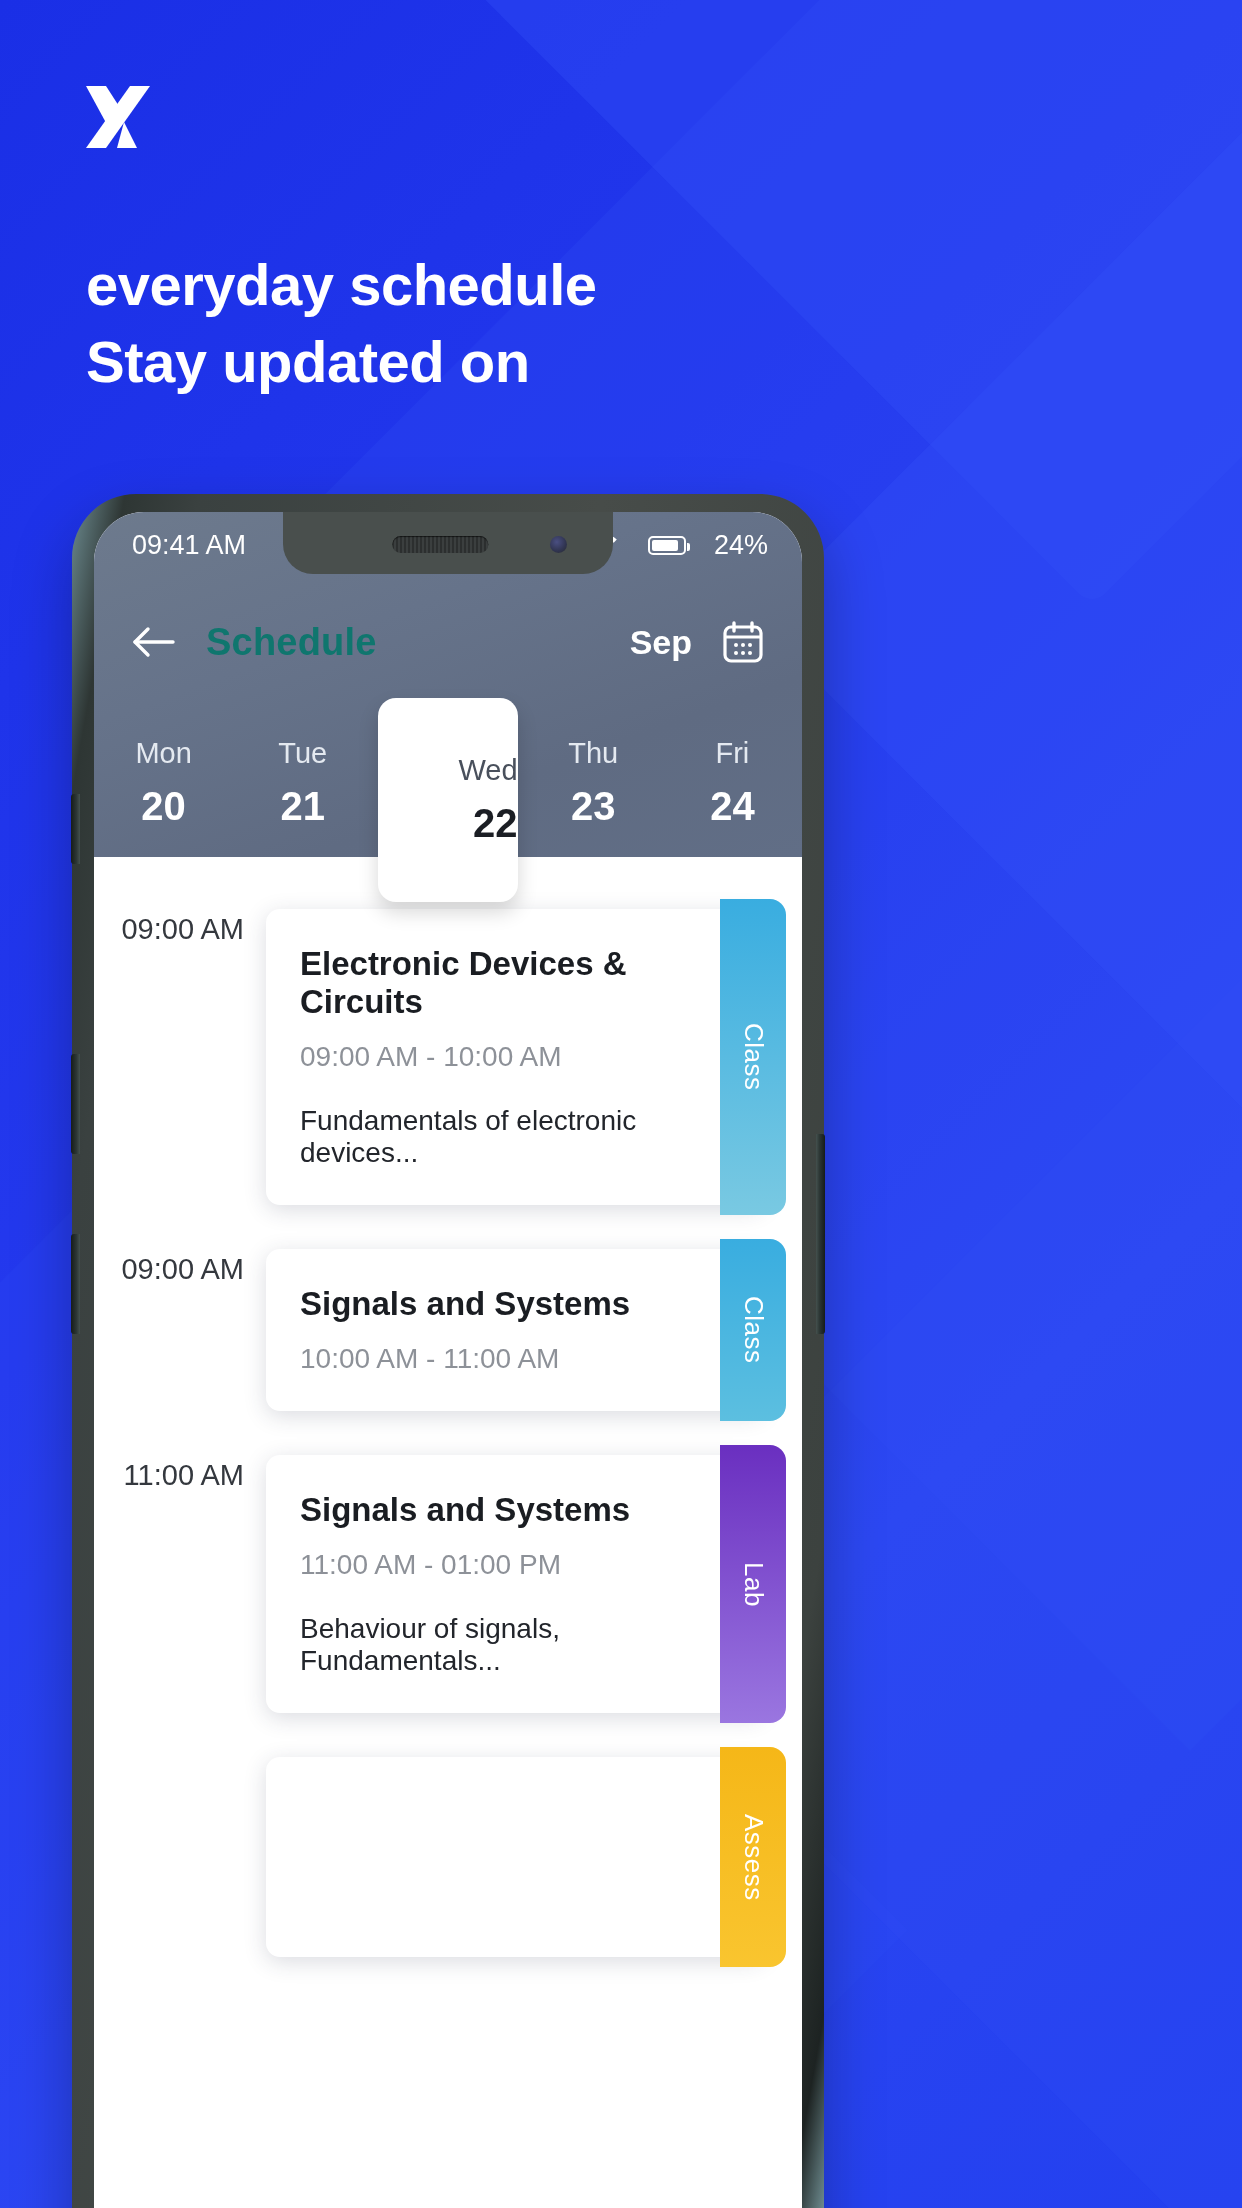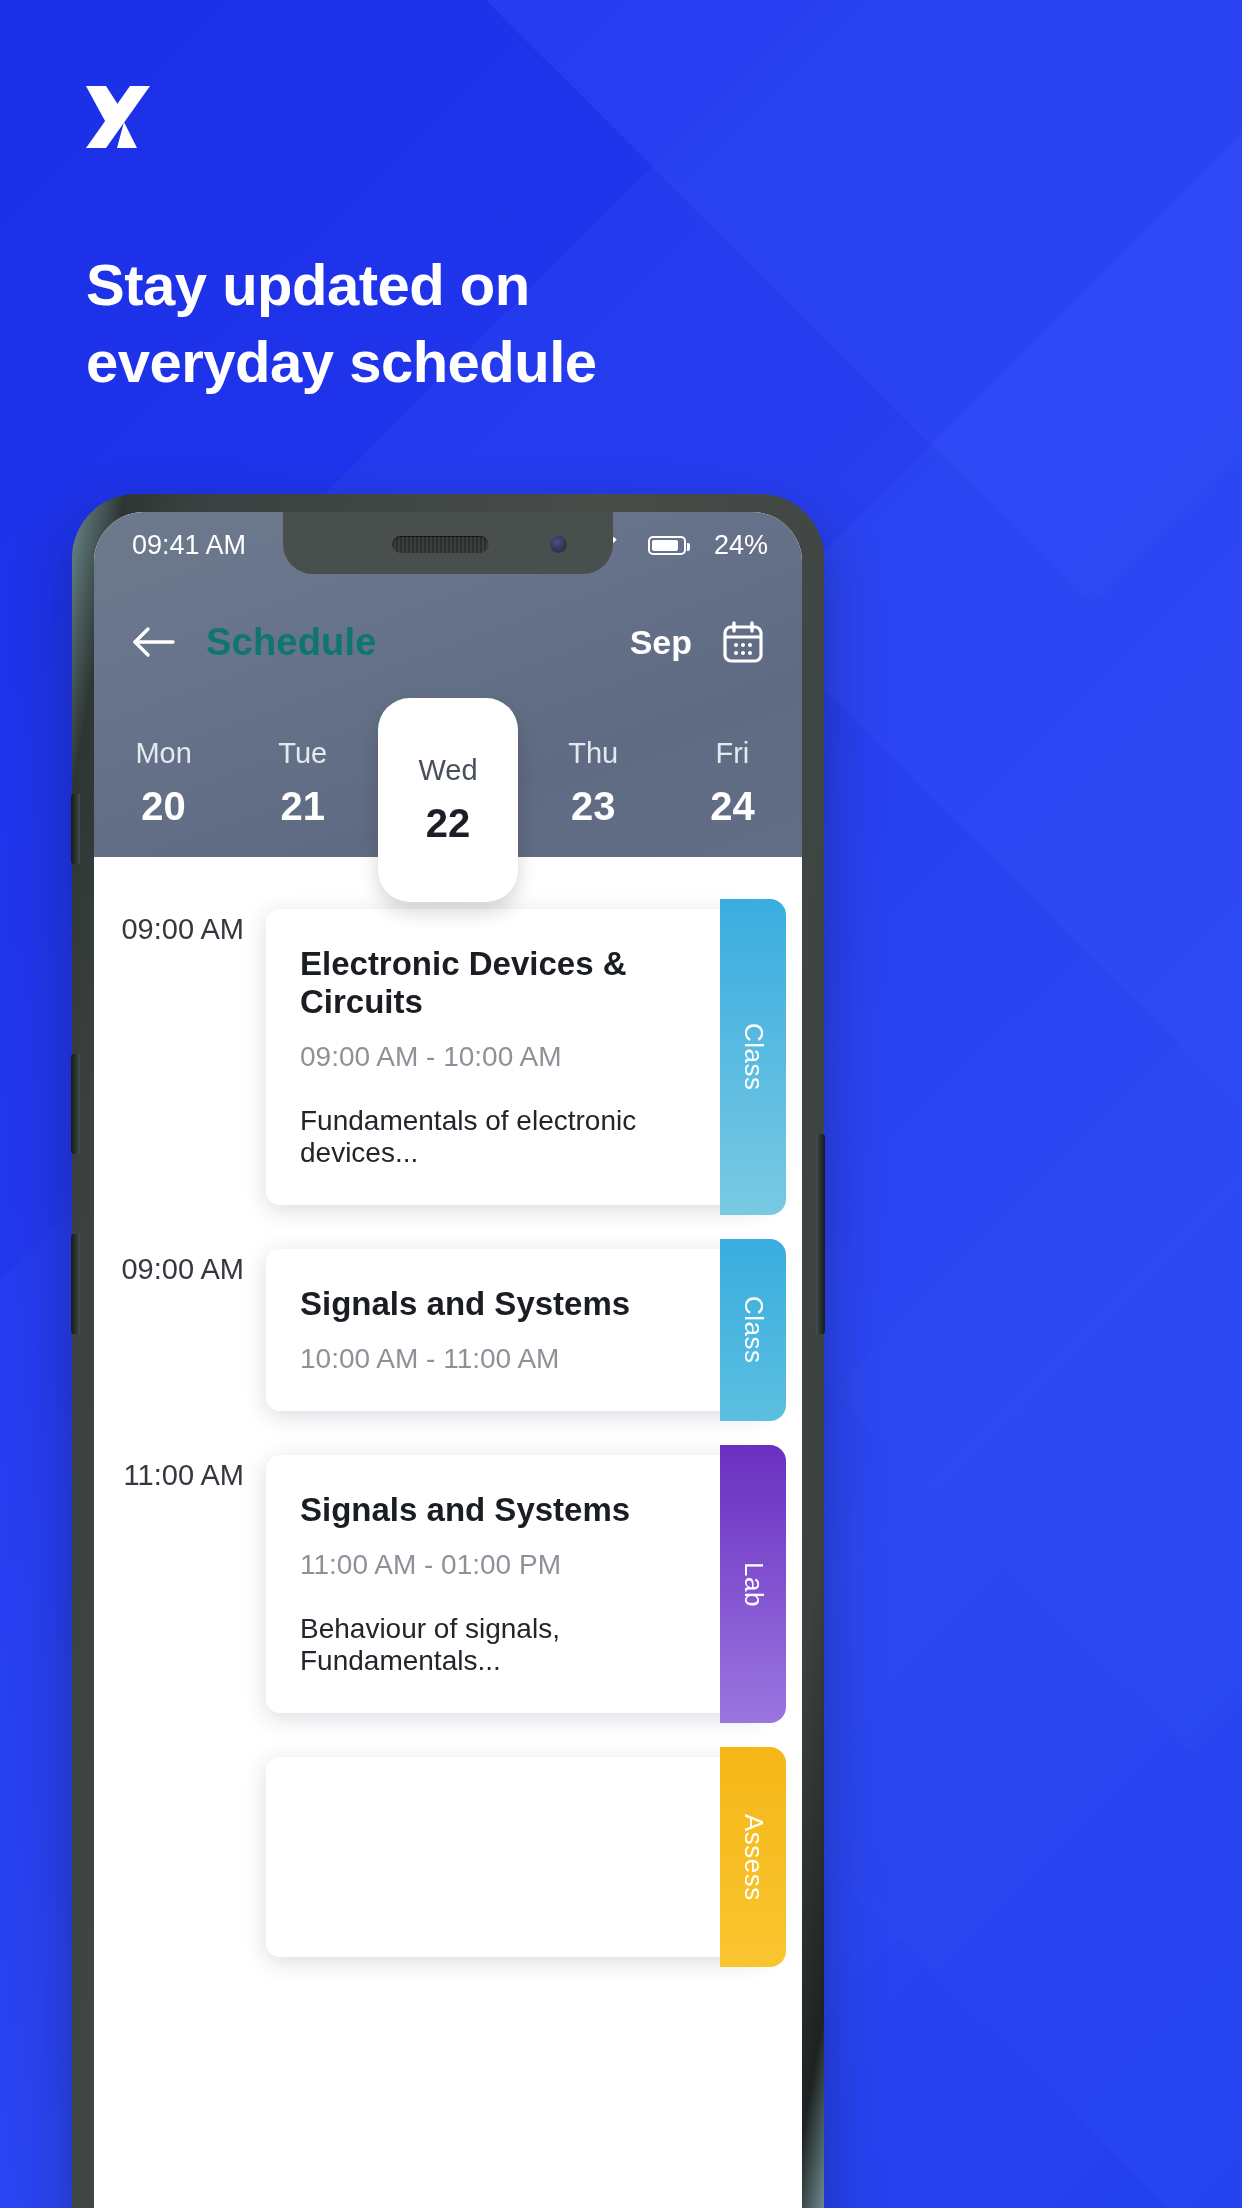--- a/index.html
+++ b/index.html
@@ -175,24 +175,25 @@
   }
   .day {
     flex:1; display:flex; flex-direction:column;
     align-items:center; justify-content:center; gap:14px;
     position:relative;
   }
   .day .dow { color:#e4e9f0; font-size:29px; }
   .day .dnum { color:#ffffff; font-size:40px; font-weight:bold; }
   .day.sel {
     background:#ffffff;
-    border-radius:32px;
+    border-radius:18px;
     margin:-10px 6px -44px 6px;
     box-shadow:0 10px 20px rgba(0,0,0,.16);
     z-index:7;
+    align-items:flex-end;
   }
   .day.sel .dow { color:#49505c; }
   .day.sel .dnum { color:#1b1e24; }
 
   
   .list {
     position:absolute; left:0; right:0; top:345px; bottom:0;
     background:#ffffff;
     padding-top:52px;
     overflow:hidden;
@@ -252,22 +253,22 @@
 
 <div class="logo">
   <svg viewBox="0 0 68 66" width="68" height="66" aria-hidden="true">
     <path d="M2 2 L22 2 L40 30 L27 48 Z" fill="#ffffff"></path>
     <path d="M66 2 L46 2 L2 64 L22 64 Z" fill="#ffffff"></path>
     <path d="M40 38 L53 64 L33 64 Z" fill="#ffffff"></path>
   </svg>
 </div>
 
 <div class="headline">
+  <span class="ln">everyday schedule</span>
   <span class="ln">Stay updated on</span>
-  <span class="ln">everyday schedule</span>
 </div>
 
 <div class="phone">
   <div class="phone-body">
 
     <div class="btn-side" style="top:300px;height:70px;"></div>
     <div class="btn-side" style="top:560px;height:100px;"></div>
     <div class="btn-side" style="top:740px;height:100px;"></div>
     <div class="btn-right" style="top:640px;height:200px;"></div>
 

